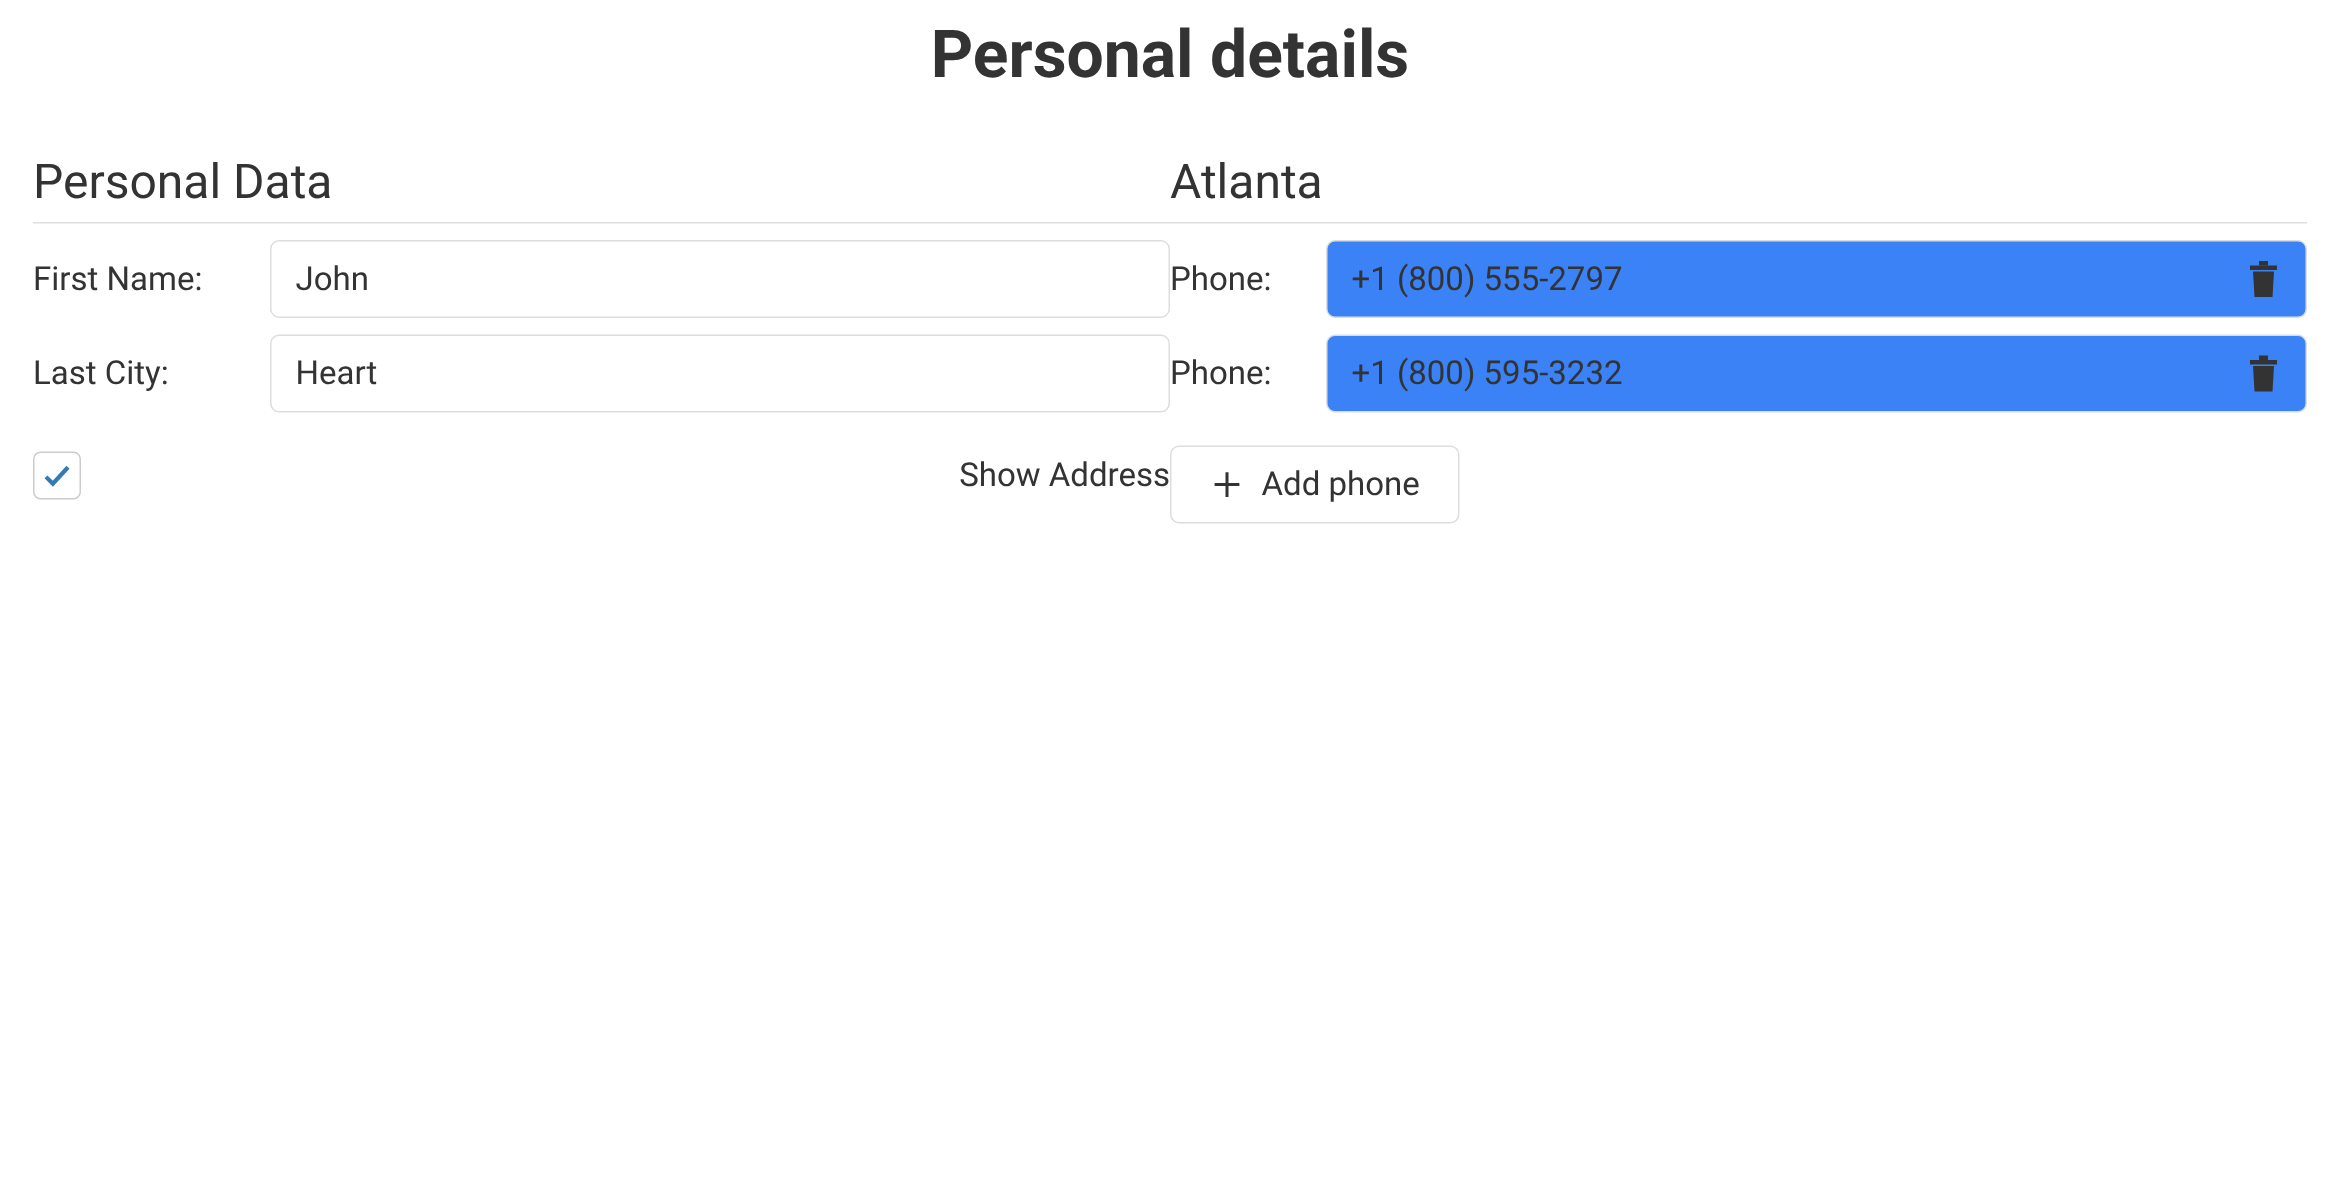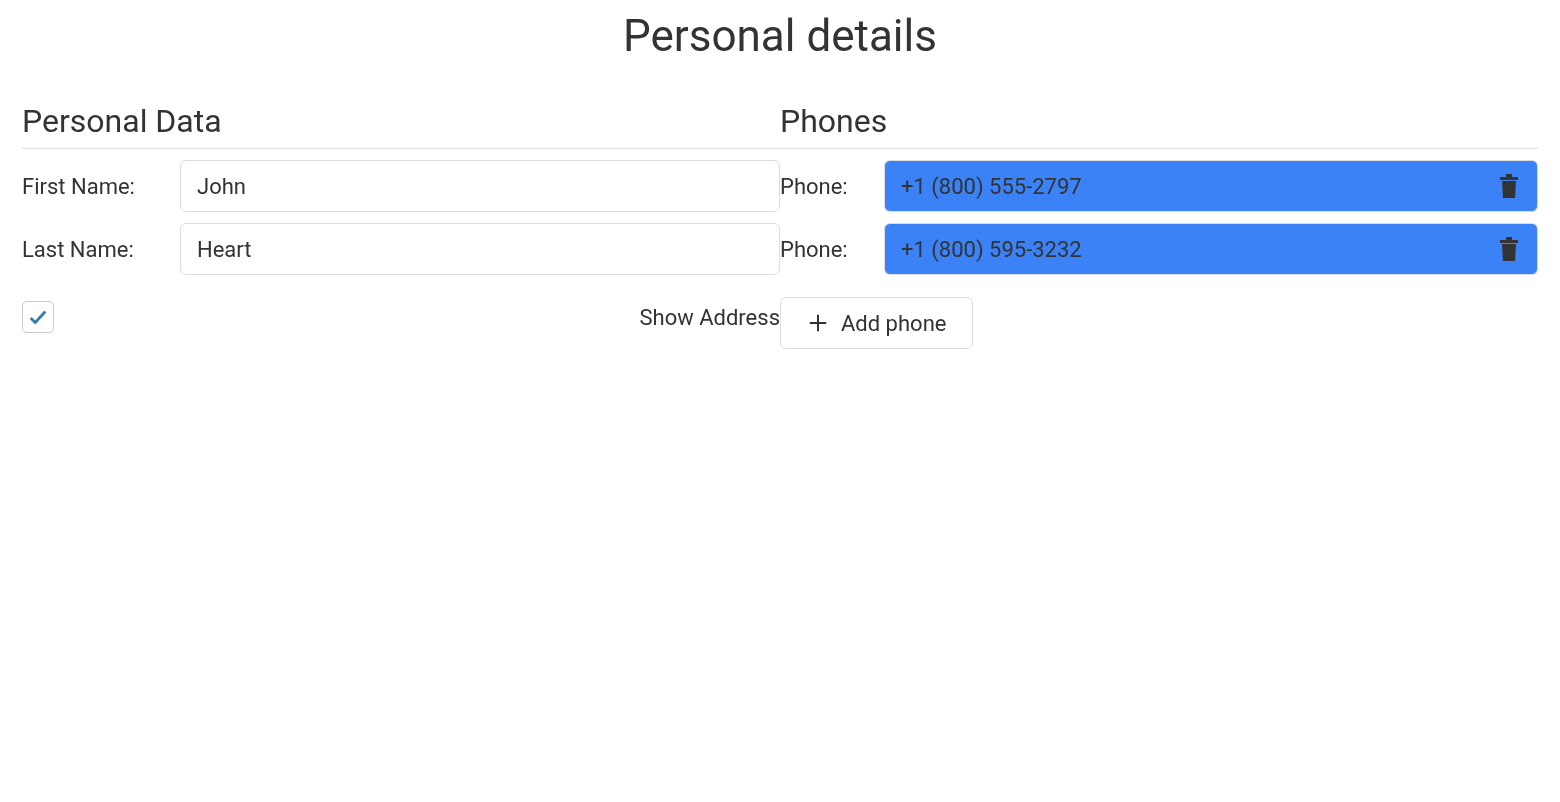--- a/index.html
+++ b/index.html
@@ -10,21 +10,21 @@
     background: #fff;
     color: #333;
     width: 1560px;
   }
   .page {
     padding: 0 22px 40px 22px;
   }
   .page-title {
     text-align: center;
     font-size: 44px;
-    font-weight: 400;
+    font-weight: 700;
     color: #333;
     margin: 10px 0 40px 0;
   }
   .columns {
     display: flex;
   }
   .col {
     flex: 1;
     min-width: 0;
   }
@@ -170,39 +170,39 @@
 
       <div class="section">
         <h2 class="section-title">Personal Data</h2>
 
         <div class="field-row">
           <div class="field-label">First Name:</div>
           <input class="text-input" type="text" value="John" style="">
         </div>
 
         <div class="field-row">
-          <div class="field-label">Last Name:</div>
+          <div class="field-label">Last City:</div>
           <input class="text-input" type="text" value="Heart" style="">
         </div>
 
         <div class="checkbox-row">
           <div class="checkbox-box">
             <svg viewBox="0 0 24 24">
               <polyline points="4 13 9 18 20 6"></polyline>
             </svg>
           </div>
           <span class="checkbox-label">Show Address</span>
         </div>
       </div>
 
     </div>
 
     <div class="col phones-col">
       <div class="section">
-        <h2 class="section-title">Phones</h2>
+        <h2 class="section-title">Atlanta</h2>
 
         <div class="field-row">
           <div class="field-label">Phone:</div>
           <div class="phone-input-wrap">
             <input type="text" value="+1 (800) 555-2797" style="">
             <button class="trash-btn" aria-label="delete">
               <svg viewBox="0 0 24 24">
                 <rect x="3" y="3" width="18" height="3"></rect>
                 <rect x="9" y="0" width="6" height="3"></rect>
                 <path d="M5 7 L19 7 L18 24 L6 24 Z"></path>

